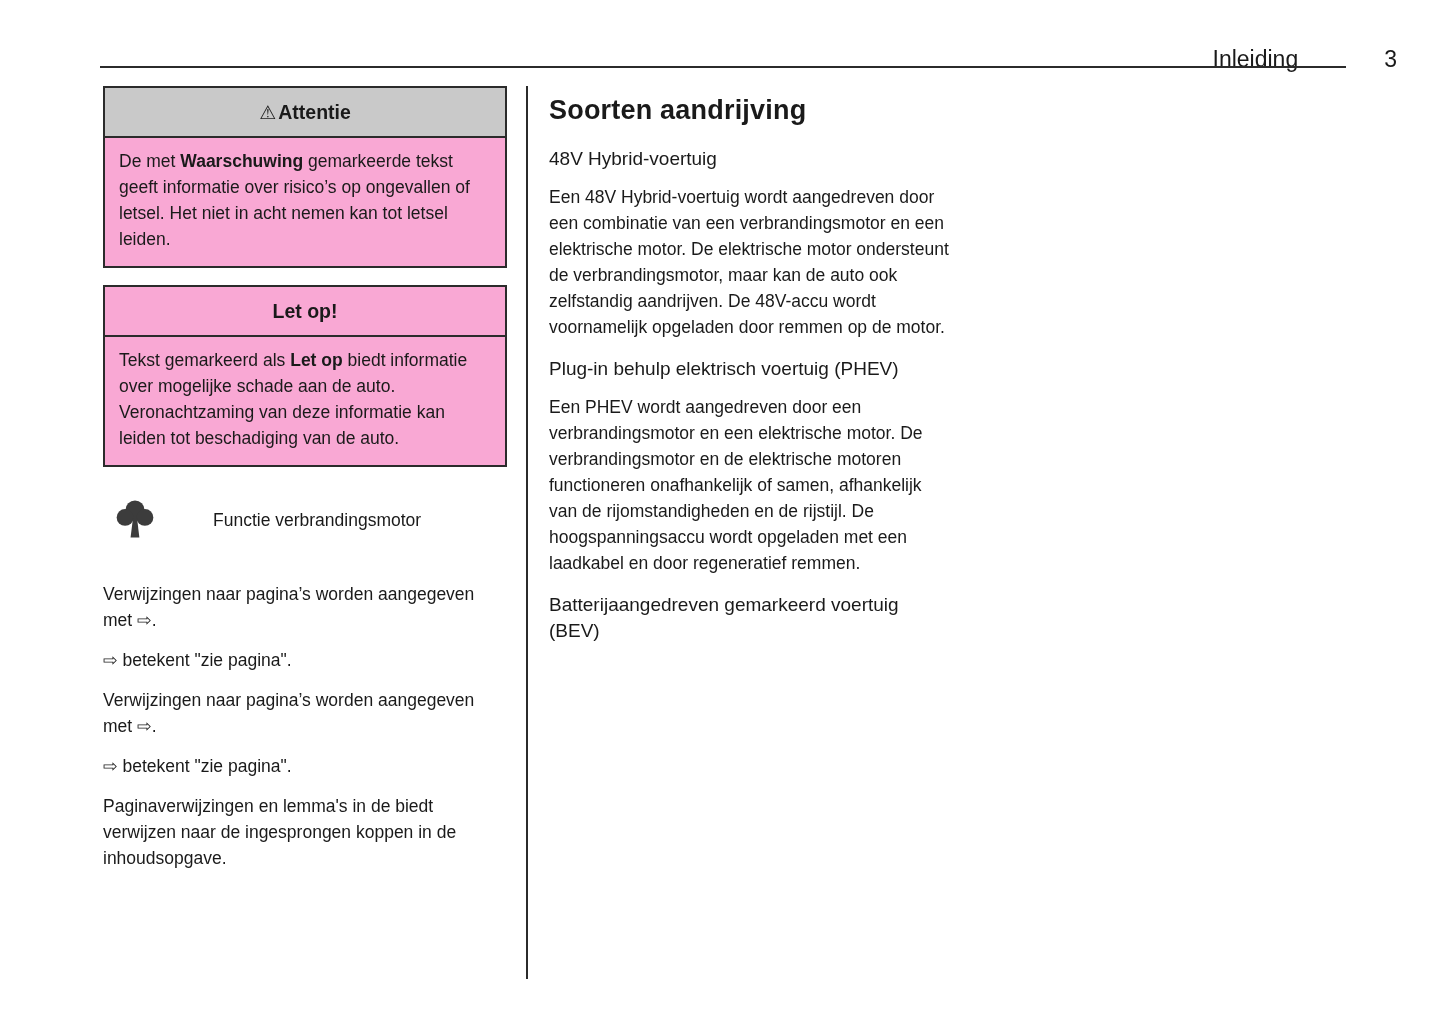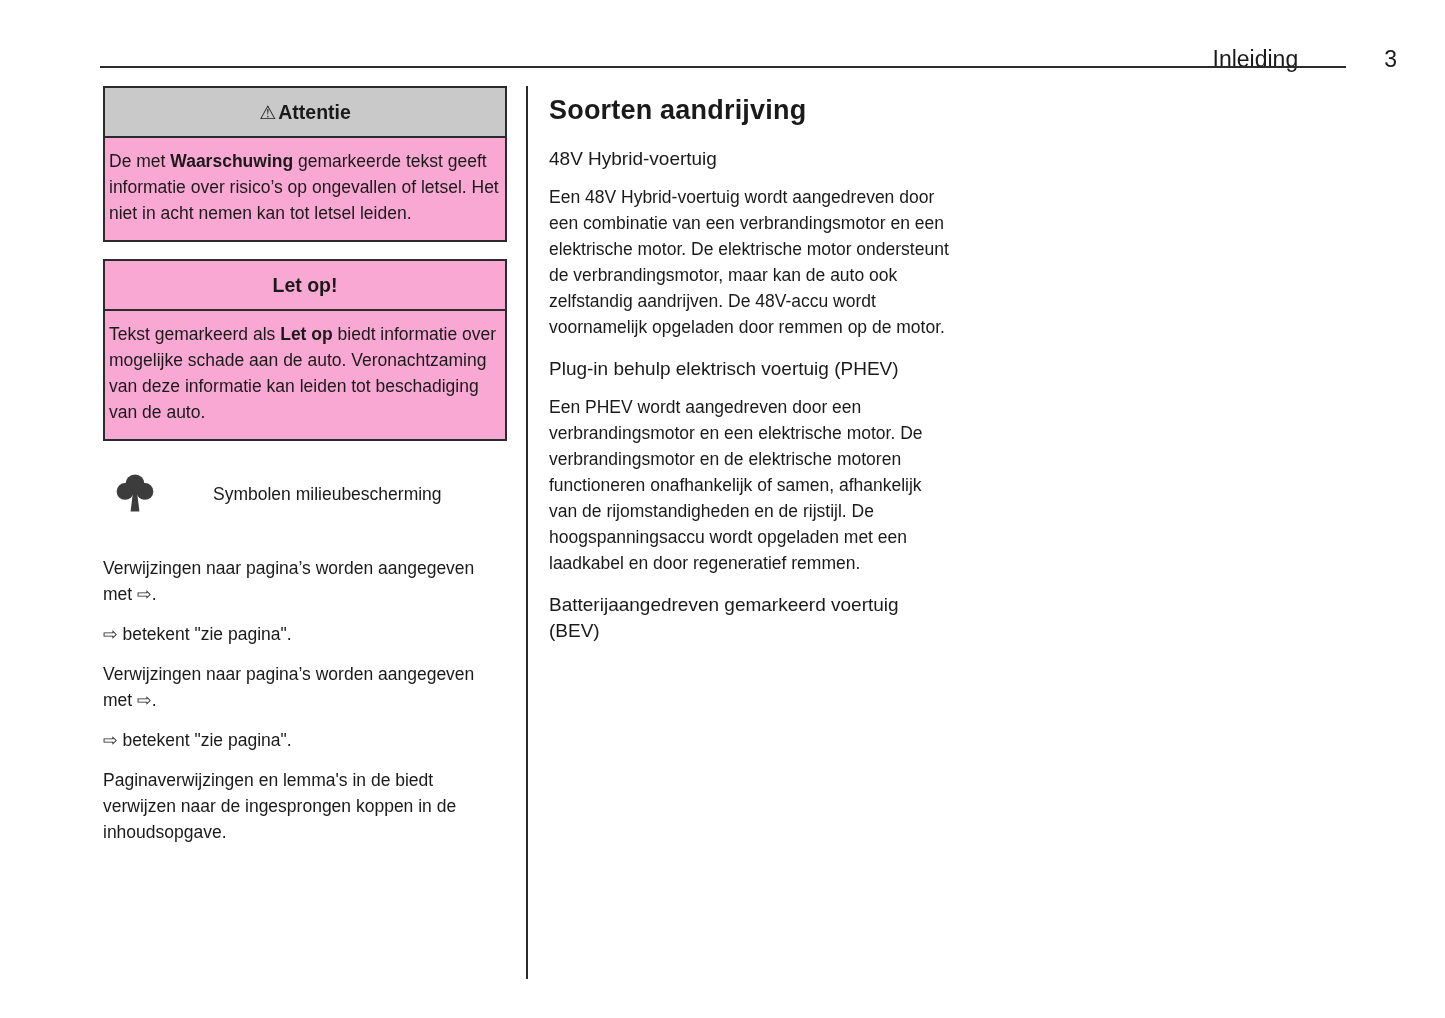--- a/index.html
+++ b/index.html
@@ -75,21 +75,21 @@
   .alert-header {
     text-align: center;
     font-weight: bold;
     font-size: 19.5px;
     padding: 13px 0 12px;
     border-bottom: 2px solid #2b2b2b;
   }
   .alert-header.gray { background: #c9c9c9; }
   .warn-icon { font-weight: normal; font-size: 19px; margin-right: 2px; }
   .alert-body {
-    padding: 10px 4px 14px;
+    padding: 10px 14px 14px;
     font-size: 17.5px;
     line-height: 26px;
   }
 
   
   .section-heading {
     font-size: 27px;
     font-weight: bold;
     margin: 20px 0 22px;
     letter-spacing: 0.2px;
@@ -149,21 +149,21 @@
       <span class="eco-icon">
         <svg viewBox="0 0 24 24" aria-hidden="true">
           <g fill="#3c3c3c">
             <circle cx="12" cy="6.6" r="5.2"></circle>
             <circle cx="6.6" cy="10.6" r="4.6"></circle>
             <circle cx="17.4" cy="10.6" r="4.6"></circle>
             <path d="M10.9 11 L13.1 11 L14.4 21.5 L9.6 21.5 Z"></path>
           </g>
         </svg>
       </span>
-      <span class="eco-label">Symbolen milieubescherming</span>
+      <span class="eco-label">Functie verbrandingsmotor</span>
     </div>
 
     <p>Verwijzingen naar pagina’s worden aangegeven met ⇨.</p>
     <p>⇨ betekent "zie pagina".</p>
     <p>Verwijzingen naar pagina’s worden aangegeven met ⇨.</p>
     <p>⇨ betekent "zie pagina".</p>
     <p>Paginaverwijzingen en lemma's in de biedt verwijzen naar de ingesprongen koppen in de inhoudsopgave.</p>
 
   </section>
 

